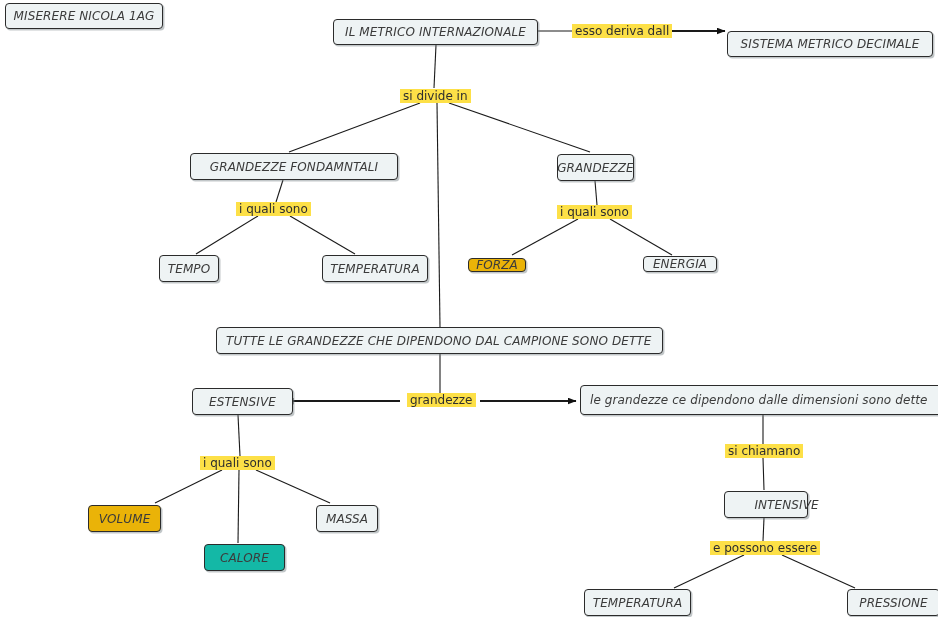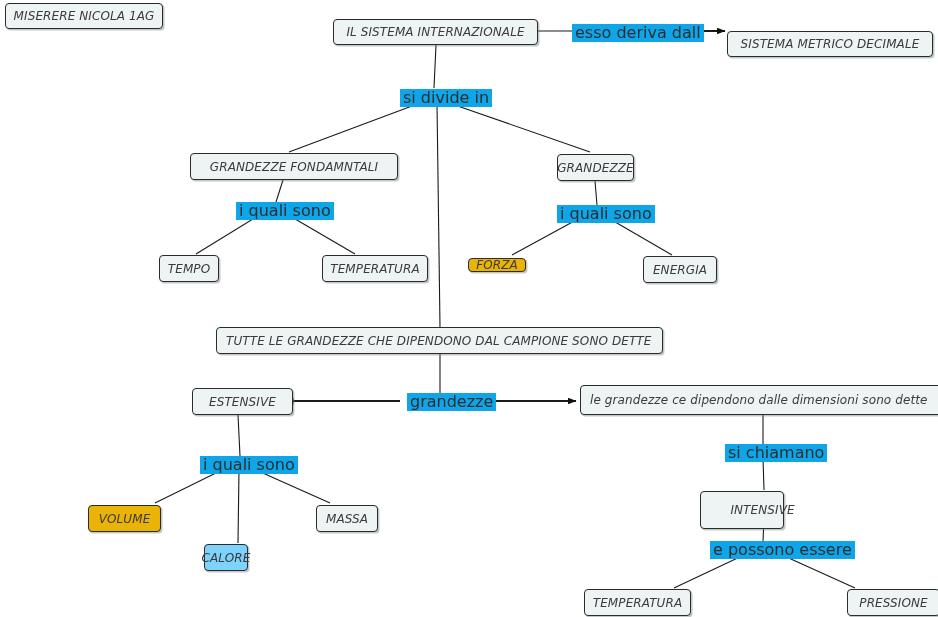--- a/index.html
+++ b/index.html
@@ -45,24 +45,24 @@
     font-style: italic;
   }
   .node.wide {
     justify-content: flex-start;
     padding-left: 9px;
     text-align: center;
   }
   .linklabel {
     position: absolute;
     color: #2e2e2e;
-    font-size: 16px;
+    font-size: 12px;
     line-height: 1;
     white-space: nowrap;
-    background: #0ea5e9;
+    background: #fde047;
     padding: 1px 3px;
     z-index: 2;
   }
 </style>
 </head>
 <body>
 
 <div id="canvas">
   <svg id="edges" viewBox="0 0 938 617" width="938" height="617">
     <defs>
@@ -92,35 +92,35 @@
         <line x1="256" y1="470" x2="330" y2="503" stroke="#1a1a1a" stroke-width="1.1"></line>
         <line x1="763" y1="415" x2="763" y2="444" stroke="#1a1a1a" stroke-width="1.1"></line>
         <line x1="763" y1="458" x2="764" y2="490" stroke="#1a1a1a" stroke-width="1.1"></line>
         <line x1="764" y1="518" x2="763" y2="541" stroke="#1a1a1a" stroke-width="1.1"></line>
         <line x1="744" y1="555" x2="674" y2="588" stroke="#1a1a1a" stroke-width="1.1"></line>
         <line x1="782" y1="555" x2="855" y2="588" stroke="#1a1a1a" stroke-width="1.1"></line>
       </g>
   </svg>
   <div id="node-layer">
       <div class="node" style="left: 5px; top: 3px; width: 158px; height: 26px; background: rgb(238, 243, 244); border-color: rgb(43, 43, 43); color: rgb(59, 59, 59);">MISERERE NICOLA 1AG</div>
-      <div class="node" style="left: 333px; top: 19px; width: 205px; height: 26px; background: rgb(238, 243, 244); border-color: rgb(43, 43, 43); color: rgb(59, 59, 59);">IL SISTEMA INTERNAZIONALE</div>
+      <div class="node" style="left: 333px; top: 19px; width: 205px; height: 26px; background: rgb(238, 243, 244); border-color: rgb(43, 43, 43); color: rgb(59, 59, 59);">IL METRICO INTERNAZIONALE</div>
       <div class="node" style="left: 727px; top: 19px; width: 206px; height: 26px; background: rgb(238, 243, 244); border-color: rgb(43, 43, 43); color: rgb(59, 59, 59); margin-top: 12px;">SISTEMA METRICO DECIMALE</div>
       <div class="node" style="left: 190px; top: 153px; width: 208px; height: 27px; background: rgb(238, 243, 244); border-color: rgb(43, 43, 43); color: rgb(59, 59, 59);">GRANDEZZE FONDAMNTALI</div>
       <div class="node" style="left: 557px; top: 154px; width: 77px; height: 27px; background: rgb(238, 243, 244); border-color: rgb(43, 43, 43); color: rgb(59, 59, 59);">GRANDEZZE</div>
       <div class="node" style="left: 159px; top: 255px; width: 60px; height: 27px; background: rgb(238, 243, 244); border-color: rgb(43, 43, 43); color: rgb(59, 59, 59);">TEMPO</div>
       <div class="node" style="left: 322px; top: 255px; width: 106px; height: 27px; background: rgb(238, 243, 244); border-color: rgb(43, 43, 43); color: rgb(59, 59, 59);">TEMPERATURA</div>
       <div class="node" style="left: 468px; top: 258px; width: 58px; height: 14px; background: #eab308; border-color: rgb(43, 43, 43); color: rgb(59, 59, 59);">FORZA</div>
-      <div class="node" style="left: 643px; top: 256px; width: 74px; height: 27px; background: rgb(238, 243, 244); border-color: rgb(43, 43, 43); color: rgb(59, 59, 59);">ENERGIA</div>
+      <div class="node" style="left: 643px; top: 256px; width: 74px; height: 16px; background: rgb(238, 243, 244); border-color: rgb(43, 43, 43); color: rgb(59, 59, 59);">ENERGIA</div>
       <div class="node wide" style="left: 216px; top: 327px; width: 447px; height: 27px; background: rgb(238, 243, 244); border-color: rgb(43, 43, 43); color: rgb(59, 59, 59);">TUTTE LE GRANDEZZE CHE DIPENDONO DAL CAMPIONE SONO DETTE</div>
       <div class="node" style="left: 192px; top: 388px; width: 101px; height: 27px; background: rgb(238, 243, 244); border-color: rgb(43, 43, 43); color: rgb(59, 59, 59);">ESTENSIVE</div>
       <div class="node wide" style="left: 580px; top: 385px; width: 365px; height: 30px; background: rgb(238, 243, 244); border-color: rgb(43, 43, 43); color: rgb(59, 59, 59);">le grandezze ce dipendono dalle dimensioni sono dette</div>
       <div class="node" style="left: 88px; top: 505px; width: 73px; height: 27px; background: #eab308; border-color: rgb(43, 43, 43); color: rgb(59, 59, 59);">VOLUME</div>
-      <div class="node" style="left: 204px; top: 544px; width: 44px; height: 27px; background: #7dd3fc; border-color: rgb(43, 43, 43); color: rgb(59, 59, 59);">CALORE</div>
+      <div class="node" style="left: 204px; top: 544px; width: 81px; height: 27px; background: #14b8a6; border-color: rgb(43, 43, 43); color: rgb(59, 59, 59);">CALORE</div>
       <div class="node" style="left: 316px; top: 505px; width: 62px; height: 27px; background: rgb(238, 243, 244); border-color: rgb(43, 43, 43); color: rgb(59, 59, 59);">MASSA</div>
-      <div class="node" style="left: 700px; top: 491px; width: 84px; height: 38px; background: rgb(238, 243, 244); border-color: rgb(43, 43, 43); color: rgb(59, 59, 59); padding-left: 41px;">INTENSIVE</div>
+      <div class="node" style="left: 724px; top: 491px; width: 84px; height: 27px; background: rgb(238, 243, 244); border-color: rgb(43, 43, 43); color: rgb(59, 59, 59); padding-left: 41px;">INTENSIVE</div>
       <div class="node" style="left: 584px; top: 589px; width: 107px; height: 27px; background: rgb(238, 243, 244); border-color: rgb(43, 43, 43); color: rgb(59, 59, 59);">TEMPERATURA</div>
       <div class="node" style="left: 837px; top: 589px; width: 93px; height: 27px; background: rgb(238, 243, 244); border-color: rgb(43, 43, 43); color: rgb(59, 59, 59); margin-left: 10px;">PRESSIONE</div>
     </div>
   <div id="label-layer">
       <div class="linklabel" style="left: 572px; top: 24px;">esso deriva dall</div>
       <div class="linklabel" style="left: 400px; top: 89px;">si divide in</div>
       <div class="linklabel" style="left: 236px; top: 202px;">i quali sono</div>
       <div class="linklabel" style="left: 557px; top: 205px;">i quali sono</div>
       <div class="linklabel" style="left: 407px; top: 393px;">grandezze</div>
       <div class="linklabel" style="left: 200px; top: 456px;">i quali sono</div>

